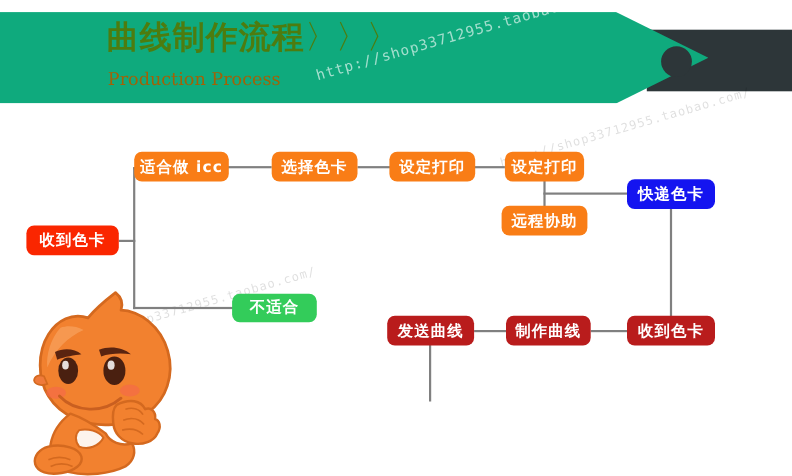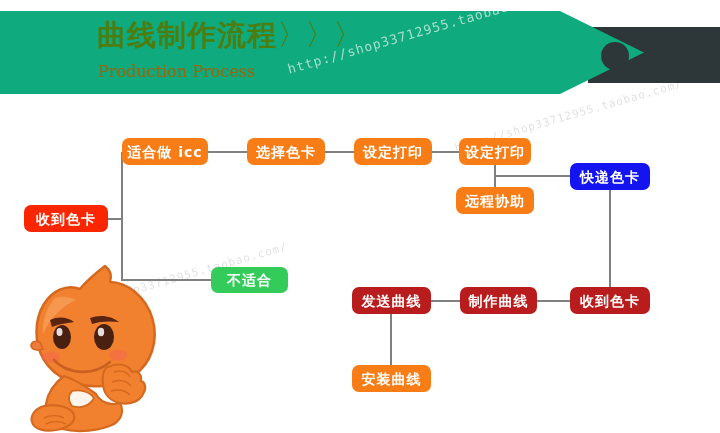--- a/index.html
+++ b/index.html
@@ -220,21 +220,20 @@
     <div class="node n-orange" style="left:456px; top:84px; width:78px; height:27px;">远程协助</div>
 
     <div class="node n-blue" style="left:570px; top:60px; width:80px; height:27px;">快递色卡</div>
 
     <div class="node n-pink" style="left:570px; top:184px; width:80px; height:27px;text-align:right;">收到色卡</div>
 
     <div class="node n-pink" style="left:460px; top:184px; width:77px; height:27px;">制作曲线</div>
 
     <div class="node n-pink" style="left:352px; top:184px; width:79px; height:27px;">发送曲线</div>
 
-    <div class="node n-orange" style="left:352px; top:262px; width:79px; height:27px;">安装曲线</div>
   </div>
 
   <div id="mascot">
     <svg viewBox="0 0 170 175" width="170" height="175" xmlns="http://www.w3.org/2000/svg">
 
       <path d="M83 8 C70 18 62 26 58 31 C44 26 30 33 22 46 C12 62 12 86 22 102
                C33 120 56 130 80 128 C106 126 124 112 130 93 C137 72 130 48 113 34
                C106 28 96 24 88 24 C90 18 88 12 83 8 Z" fill="#f2812f" stroke="#d4691f" stroke-width="2.5" stroke-linejoin="round"></path>
 
       <path d="M33 40 C24 50 20 64 21 76 C28 60 40 48 54 42 C46 38 39 38 33 40 Z" fill="#f7a05c" opacity="0.75"></path>

